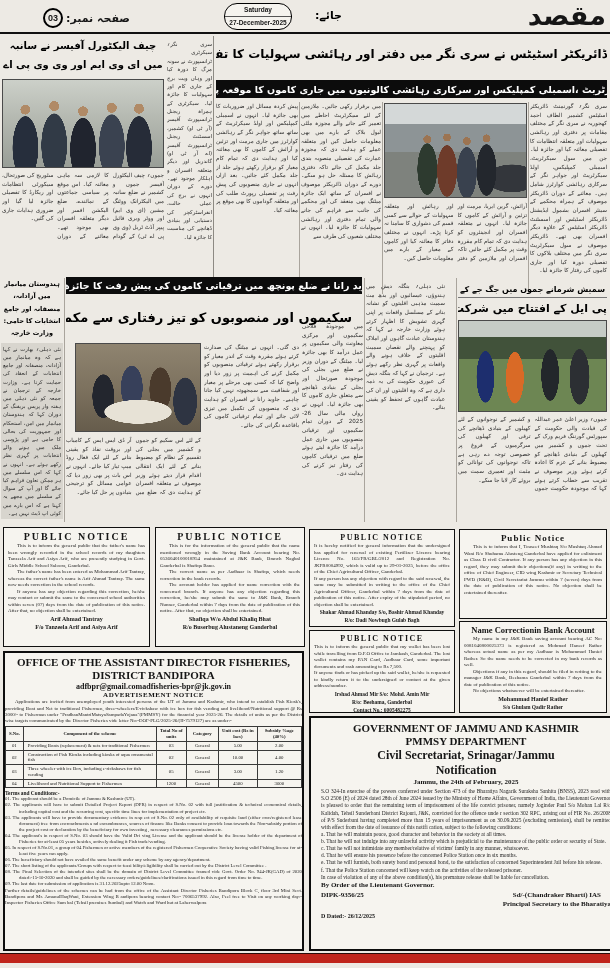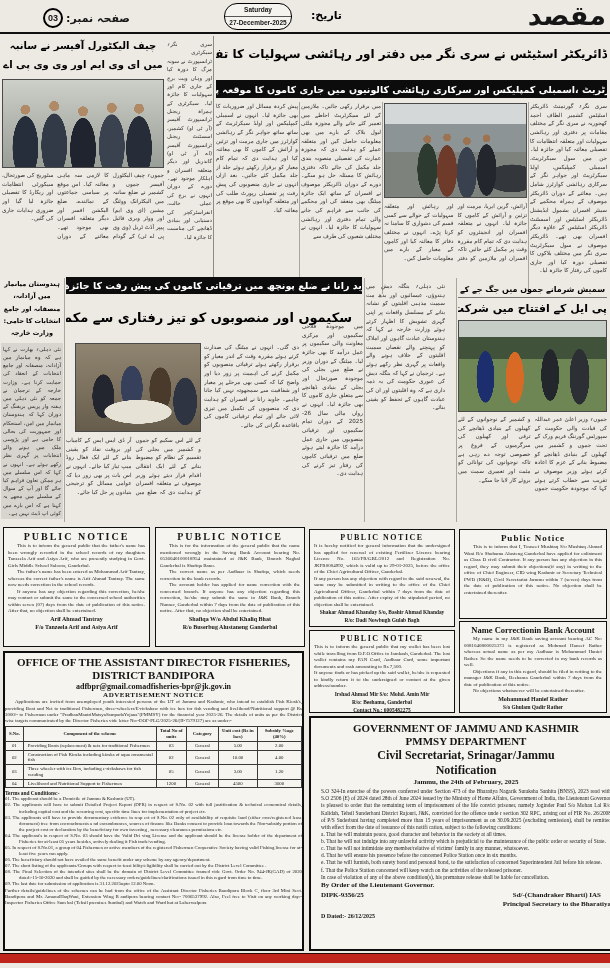--- a/index.html
+++ b/index.html
@@ -97,21 +97,21 @@
 <div class="page">
 
   <div class="abs pn" style="left:10px;top:7px;width:120px;height:22px;">
     <span class="pn-label u">صفحہ نمبر:</span>
     <span class="pn-circle">03</span>
   </div>
   <div class="abs pill" style="left:224px;top:3px;width:68px;height:27px;">
     <div class="d1">Saturday</div>
     <div class="d2">27-December-2025</div>
   </div>
-  <div class="abs u uh" style="left:300px;top:9px;width:42px;font-size:11px;">تاریخ:</div>
+  <div class="abs u uh" style="left:300px;top:9px;width:42px;font-size:11px;">جائے:</div>
   <div class="abs u logo c" style="left:532px;top:0;width:74px;height:24px;">مقصد</div>
   <div class="abs masthead-rule" style="left:0;top:32px;width:610px;height:2px;"></div>
 
   <div class="abs u uh c" style="left:2px;top:37px;width:162px;height:40px;font-size:10px;line-height:1.85;overflow:hidden;">چیف الیکٹورل آفیسر نے سانبہ میں ای وی ایم اور وی وی پی اے ٹی گودام کا سہ ماہی معائنہ کیا</div>
   <div class="abs photo ph-ceo" style="left:2px;top:79px;width:162px;height:89px;"></div>
   <div class="abs u ub" style="left:2px;top:171px;width:162px;height:123px;column-count:3;column-gap:4px;">جموں؍ چیف الیکٹورل آفیسر جموں و کشمیر نے ضلع سانبہ میں الیکٹرانک ووٹنگ مشین (ای وی ایم) اور ووٹر ویری فائبل پیپر آڈٹ ٹریل (وی وی پی اے ٹی) کے گودام کا لازمی سہ ماہی معائنہ کیا۔ اس موقع پر سیاسی جماعتوں کے نمائندے، ضلع الیکشن افسر اور دیگر متعلقہ افسران بھی موجود تھے۔ معائنے کے دوران سٹوریج کی صورتحال، سیکورٹی انتظامات اور ریکارڈ کا تفصیلی جائزہ لیا گیا اور ضروری ہدایات جاری کی گئیں۔</div>
 
   <div class="abs" style="left:167px;top:37px;width:45px;height:257px;overflow:hidden;">
     <div class="u ub" style="margin-top:3px;font-size:5.4px;">سری نگر؍ سیکرٹری ٹرانسپورٹ نے سونہ مرگ کا دورہ کیا اور وہاں ویت برج کے جاری کام اور سہولیات کا جائزہ لیا۔ سیکرٹری کے ہمراہ ریجنل ٹرانسپورٹ آفیسر (آر ٹی او) کشمیر، اسسٹنٹ ریجنل ٹرانسپورٹ آفیسر (اے آر ٹی او) گاندربل اور دیگر متعلقہ افسران و اہلکار موجود تھے۔ دورے کے دوران انہوں نے برج کی عملی حالت، انفراسٹرکچر کی دستیابی اور بنیادی ڈھانچے کی مناسبت کا جائزہ لیا۔</div>
   </div>

